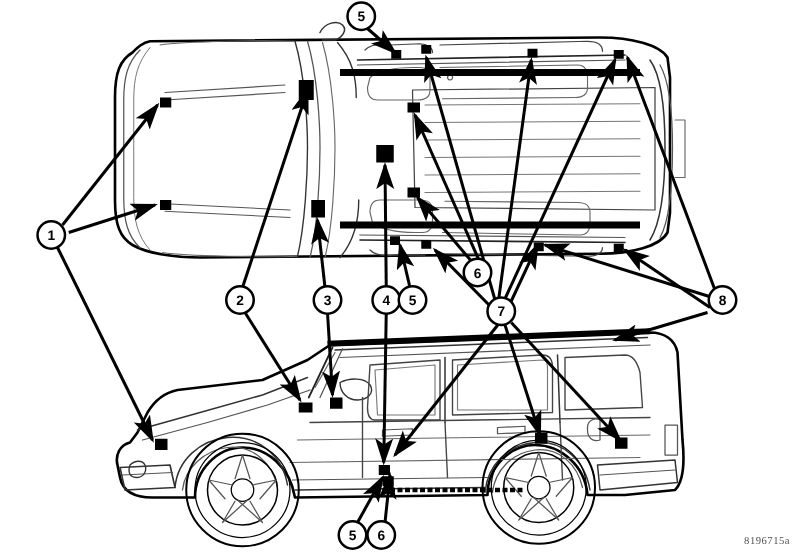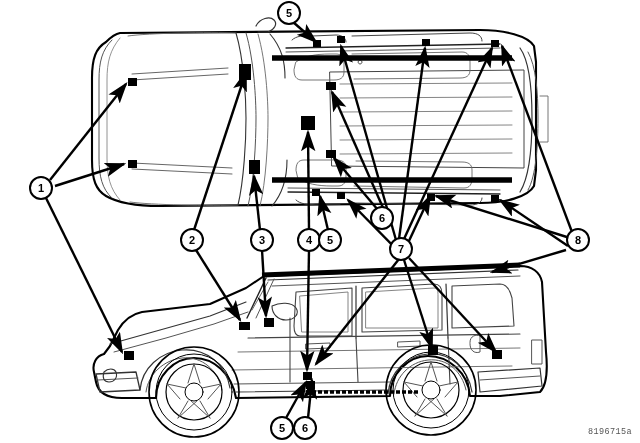--- a/index.html
+++ b/index.html
@@ -1,20 +1,20 @@
 <!DOCTYPE html>
 <html><head>
 <meta charset="utf-8">
 <style>
   html,body{margin:0;padding:0;background:#fff;}
   body{width:640px;height:443px;font-family:"Liberation Sans",sans-serif;}
   #stage{position:relative;width:640px;height:443px;background:#ffffff;overflow:hidden;}
   #stage svg{position:absolute;left:0;top:0;}
   .callout-text{font-family:"Liberation Sans",sans-serif;font-size:11px;font-weight:bold;fill:#000;}
-  .refcode{position:absolute;right:8px;bottom:6px;font-family:Liberation Mono, monospace;
+  .refcode{position:absolute;right:8px;bottom:6px;font-family:Liberation Serif, serif;
            font-size:8.5px;color:#555;letter-spacing:.4px;}
 </style>
 </head>
 <body>
 
 <div id="stage">
 
   <svg width="640" height="443" viewBox="0 0 640 443">
 
     <defs>

